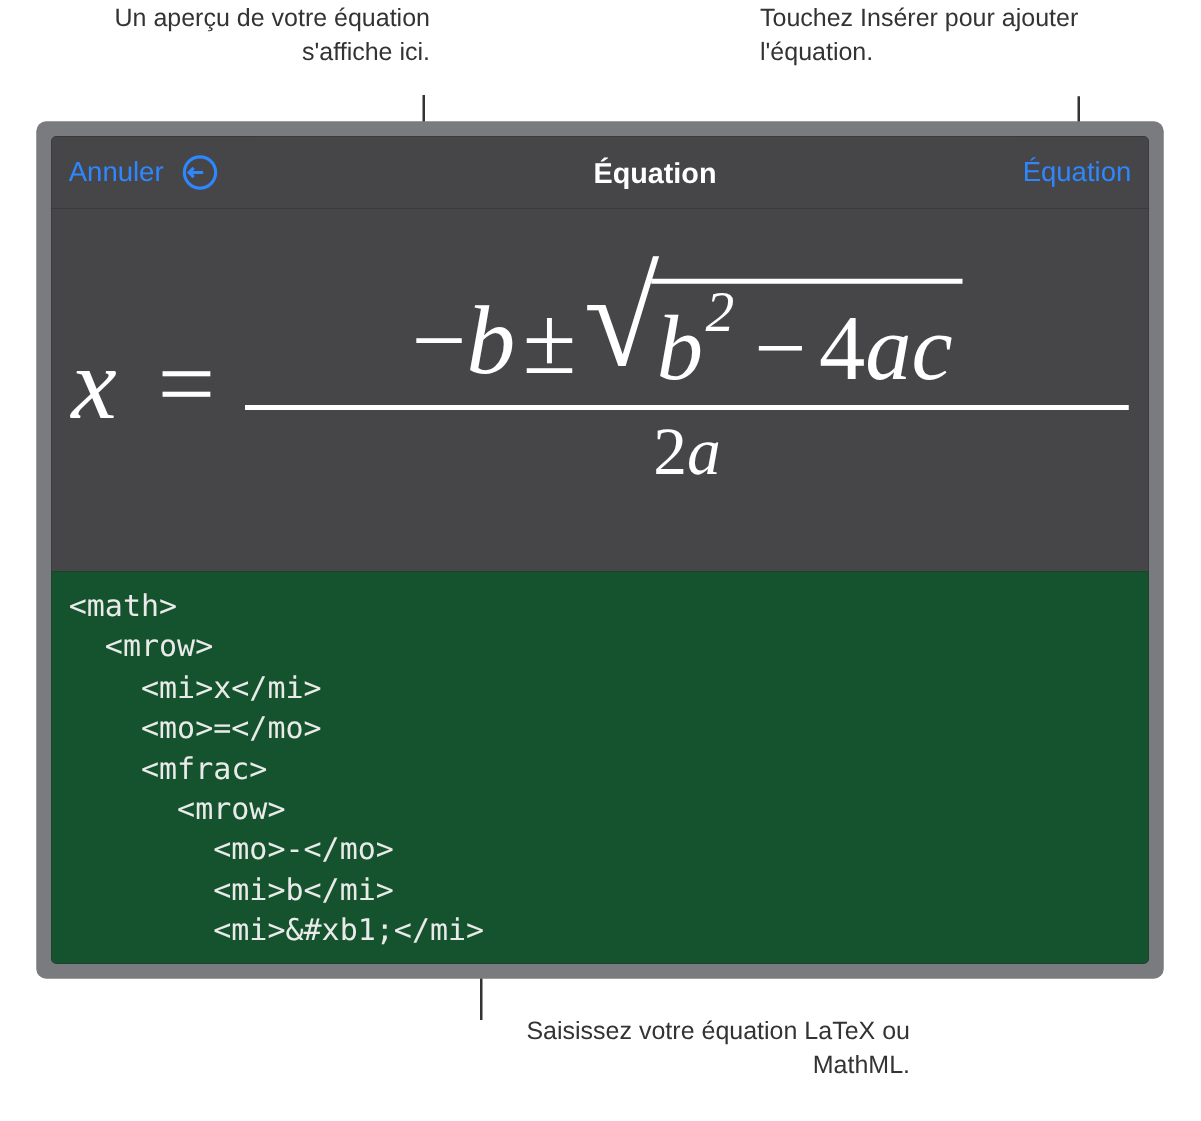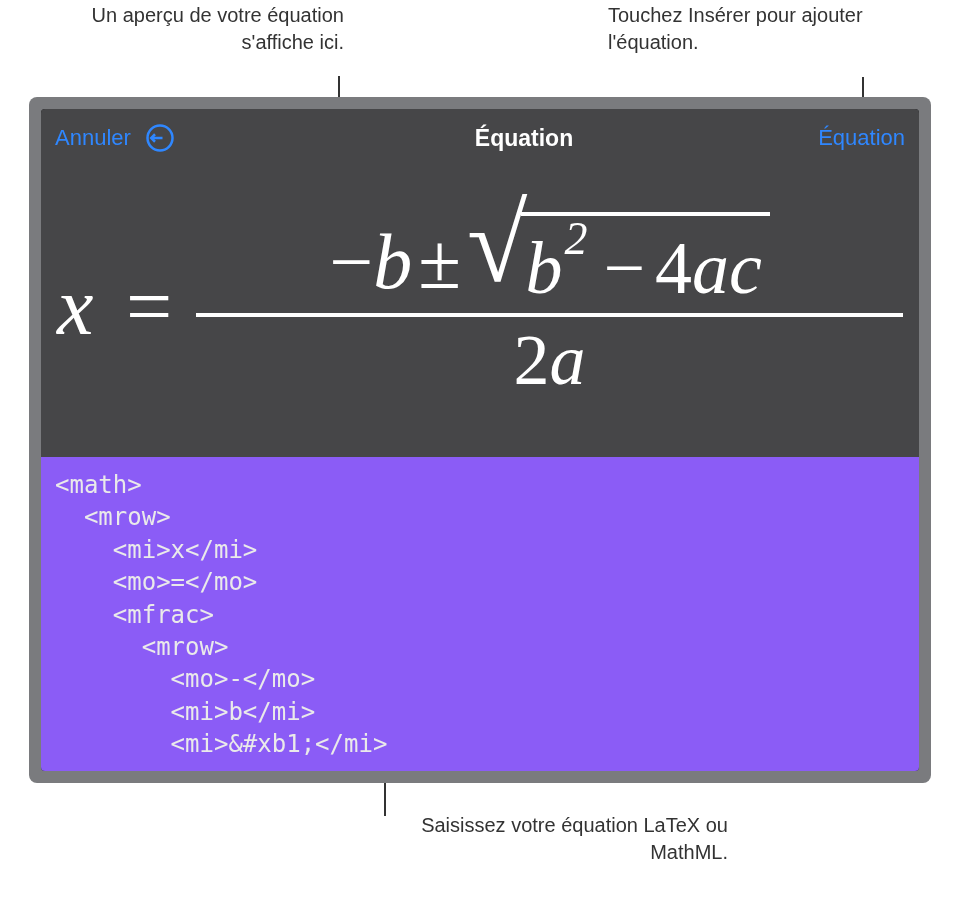--- a/index.html
+++ b/index.html
@@ -91,39 +91,39 @@
       align-items: center;
       width: 100%;
       white-space: nowrap;
     }
     .fx-eq { font-size: 82px; font-style: italic; font-family: Georgia, 'Times New Roman', serif; margin-right: 24px; }
     .fx-eq .op { font-style: normal; margin-left: 12px; }
     .frac { display: inline-flex; flex-direction: column; align-items: center; flex: 1; }
     .frac .num, .frac .den { padding: 2px 8px; font-family: Georgia, 'Times New Roman', serif; }
     .frac .bar { width: 100%; height: 4px; background: #fff; }
     .num { font-size: 78px; font-style: italic; display: flex; align-items: center; }
-    .den { font-size: 72px; font-style: italic; }
+    .den { font-size: 54px; font-style: italic; }
     .minus { font-style: normal; }
     .pm { font-style: normal; margin: 0 6px; }
     .sqrt { display: inline-flex; align-items: flex-start; }
     .radical { font-size: 110px; line-height: 0.7; font-style: normal; margin-right: -6px; position: relative; top: -6px; }
     .radicand {
       border-top: 4px solid #fff;
       padding: 10px 8px 0 4px;
       font-size: 74px;
       display: flex;
       align-items: center;
     }
     .sup { font-size: 46px; position: relative; top: -30px; margin-left: 2px; margin-right: 6px; }
     .num-gap { margin: 0 10px; font-style: normal; }
     .n4 { font-style: normal; }
 
     .code-area {
       flex: 1;
-      background: #8b5cf6;
+      background: #14532d;
       color: #eaeaea;
       font-family: Menlo, Consolas, monospace;
       font-size: 24px;
       line-height: 1.35;
       padding: 12px 14px;
       white-space: pre;
       overflow: hidden;
     }
   </style>
 </head>

